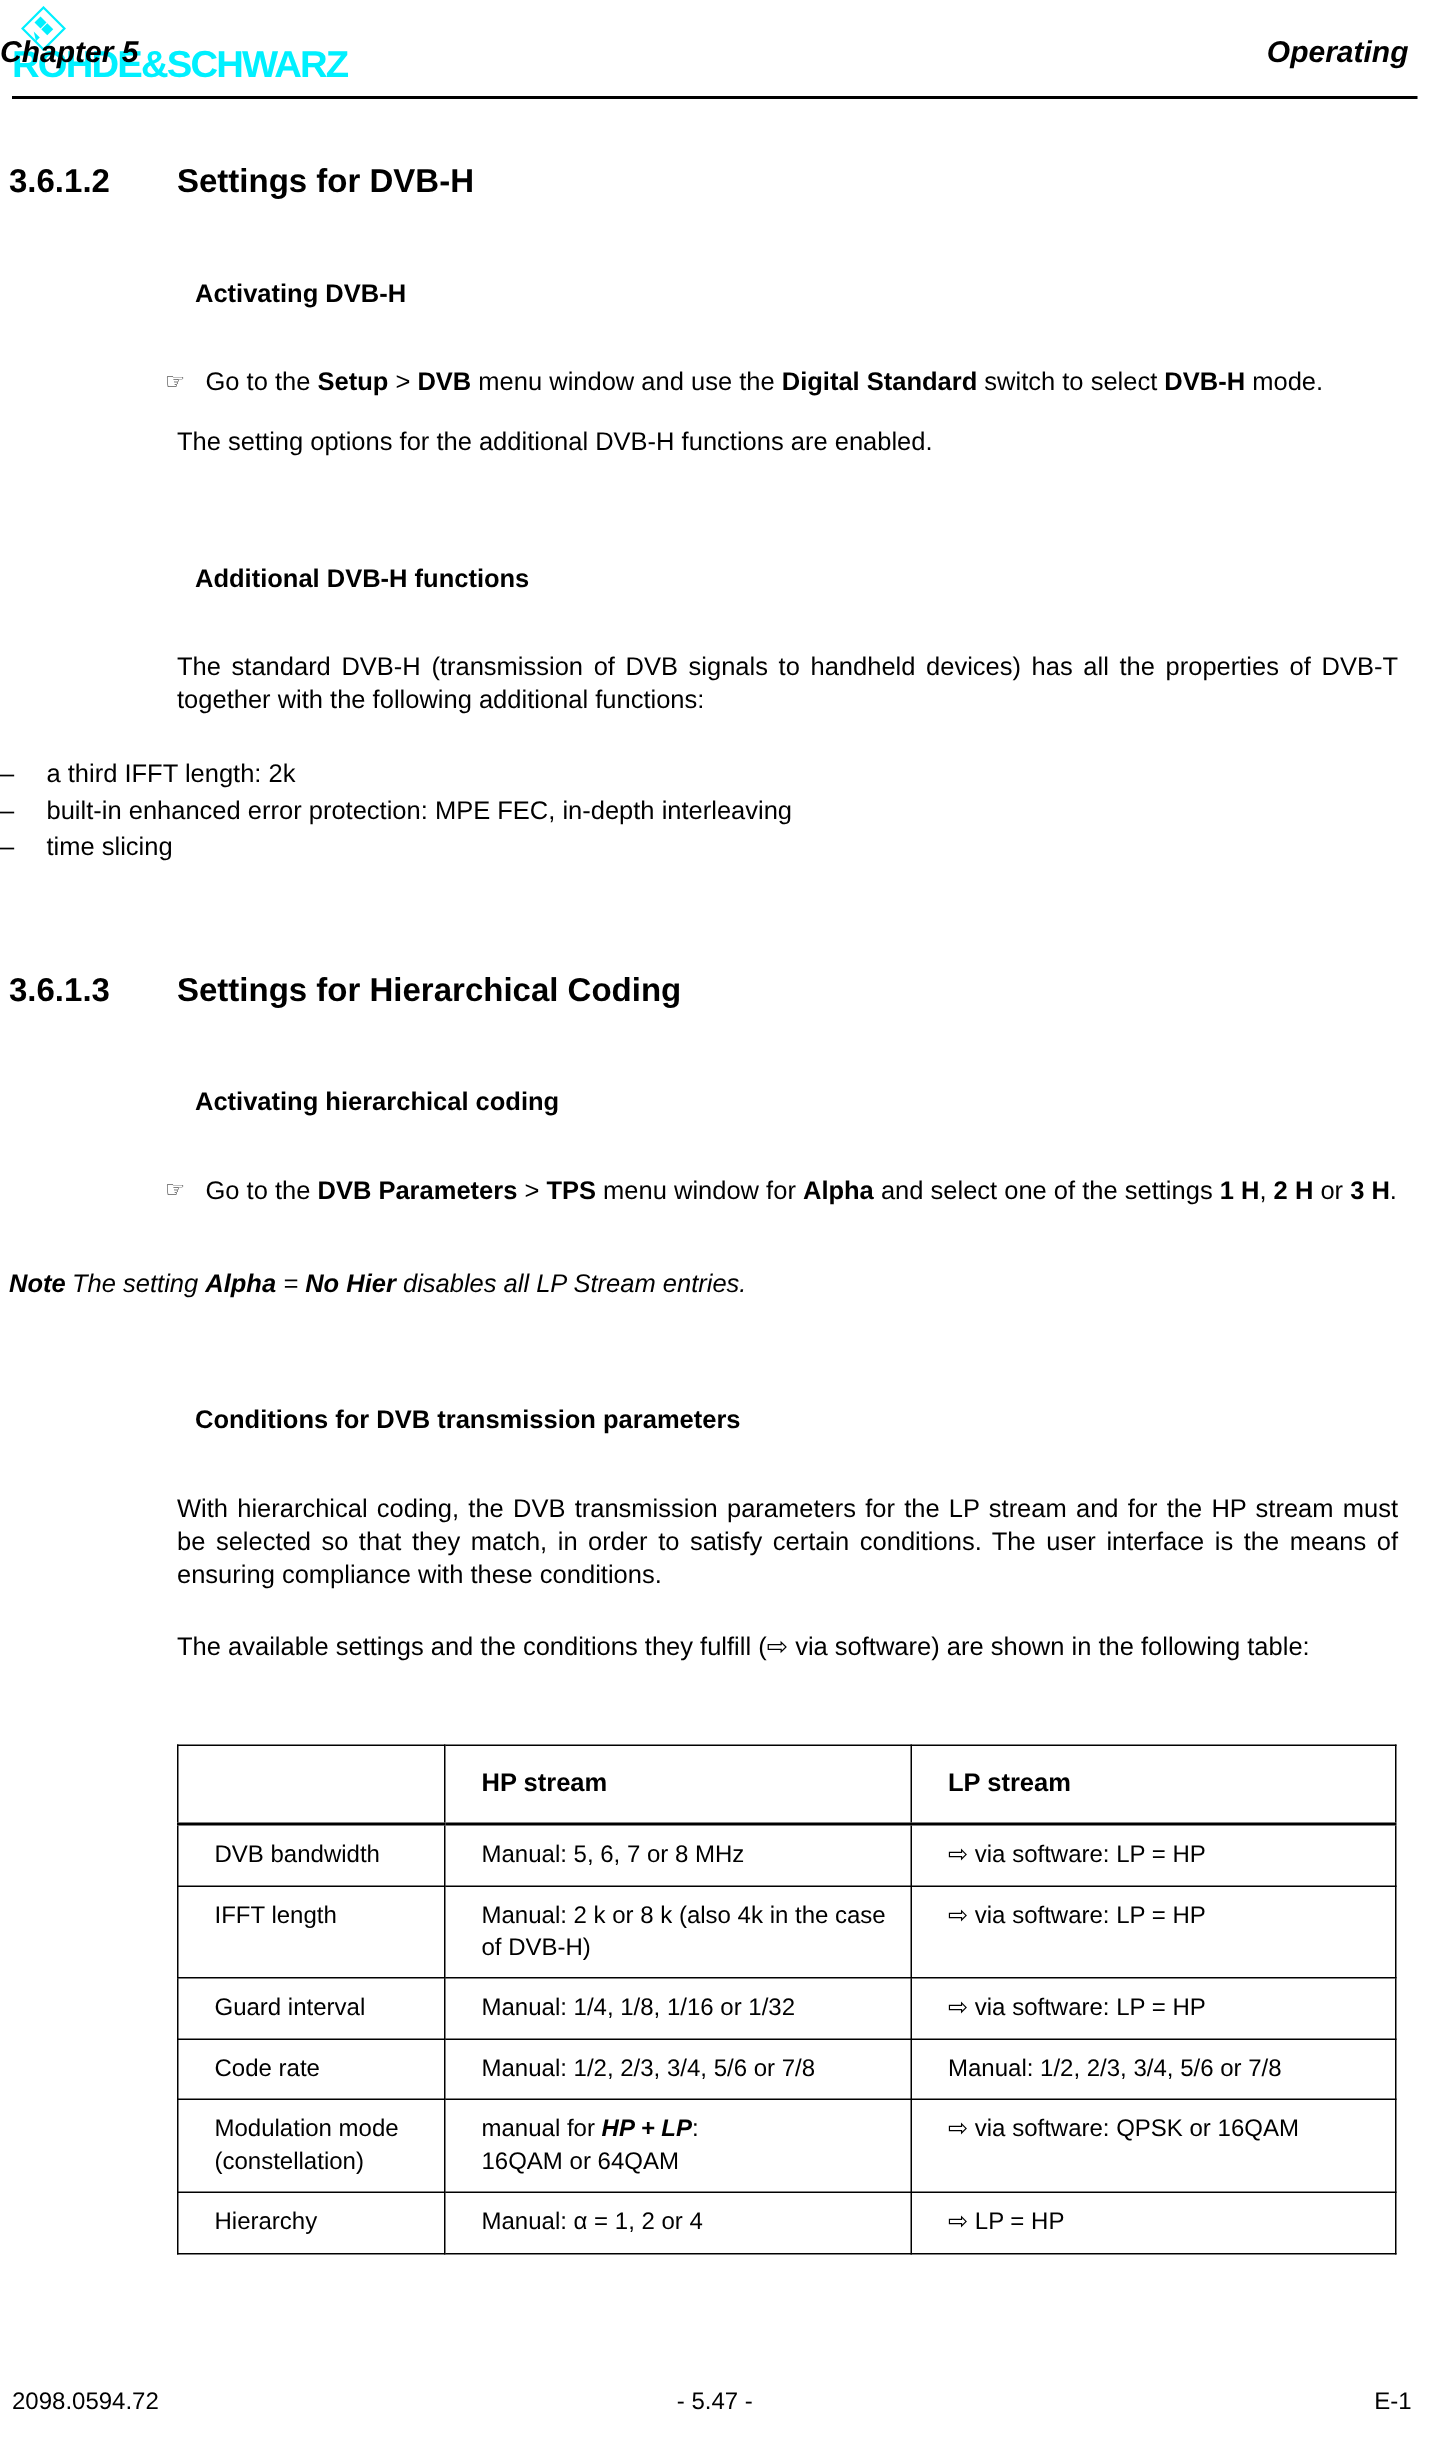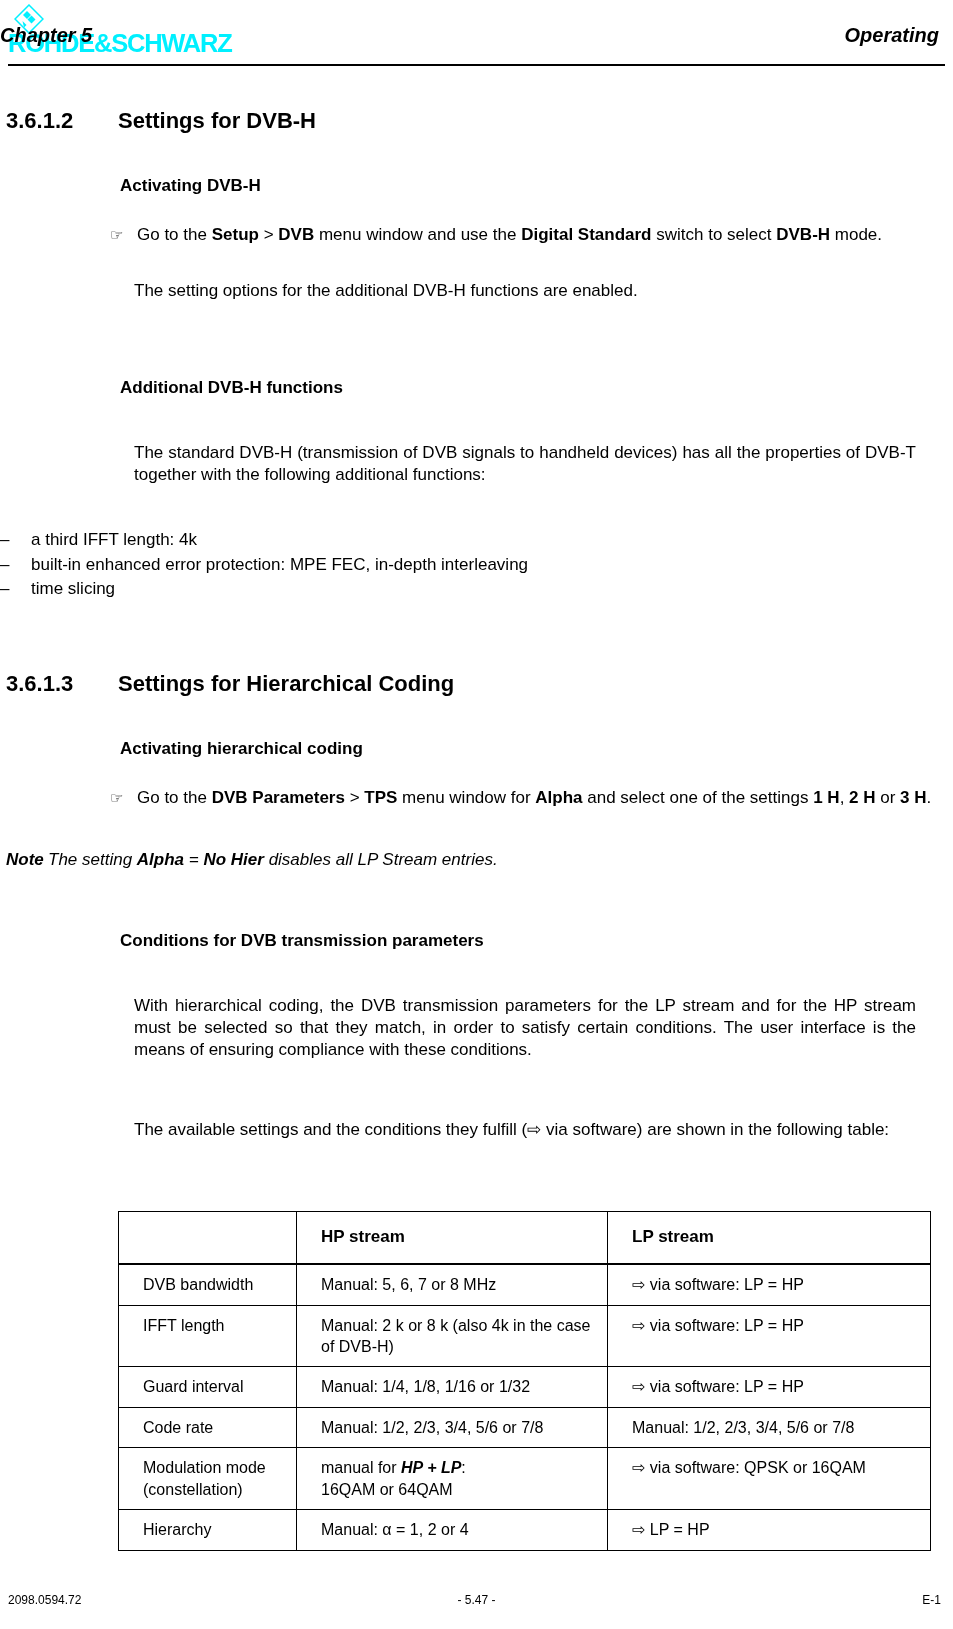--- a/index.html
+++ b/index.html
@@ -111,27 +111,27 @@
   .h2-text { flex: 1 1 auto; }
 
   .indent {
     margin-left: 118px;
     width: 814px;
   }
 
   .h3 {
     font-size: 17px;
     font-weight: bold;
-    margin: 2px;
+    margin: 12px;
   }
 
   p.body {
     font-size: 17px;
     line-height: 1.30;
-    margin: 16px;
+    margin: 0;
     text-align: justify;
   }
   p.body.nojust { text-align: left; }
 
   .step {
     position: relative;
     font-size: 17px;
     line-height: 1.30;
     padding-left: 27px;
     margin-left: 110px;
@@ -200,21 +200,21 @@
   table.cond col.c3 { width: 323px; }
   .bi { font-weight: bold; font-style: italic; }
 
   
   .footer {
     position: absolute;
     left: 0;
     bottom: 14px;
     width: 953px;
     height: 22px;
-    font-size: 12px;
+    font-size: 16px;
   }
   .footer-left   { position: absolute; left: 8px;  top: 0; }
   .footer-center { position: absolute; left: 0; top: 0; width: 953px; text-align: center; }
   .footer-right  { position: absolute; right: 12px; top: 0; }
 
   .sp-6  { height: 6px; }
   .sp-14 { height: 14px; }
   .sp-18 { height: 18px; }
   .sp-26 { height: 26px; }
   .sp-30 { height: 30px; }
@@ -280,21 +280,21 @@
 
     <div class="indent">
       <p class="body">The standard DVB-H (transmission of DVB signals to handheld devices) has all the properties of DVB-T together with the following additional functions:</p>
     </div>
 
     <div class="sp-26"></div>
 
     <div class="indent dashlist">
       <div class="dashrow">
         <span class="dash">–</span>
-        <span class="dtxt">a third IFFT length: 4k</span>
+        <span class="dtxt">a third IFFT length: 2k</span>
       </div>
       <div class="dashrow">
         <span class="dash">–</span>
         <span class="dtxt">built-in enhanced error protection: MPE FEC, in-depth interleaving</span>
       </div>
       <div class="dashrow">
         <span class="dash">–</span>
         <span class="dtxt">time slicing</span>
       </div>
     </div>

